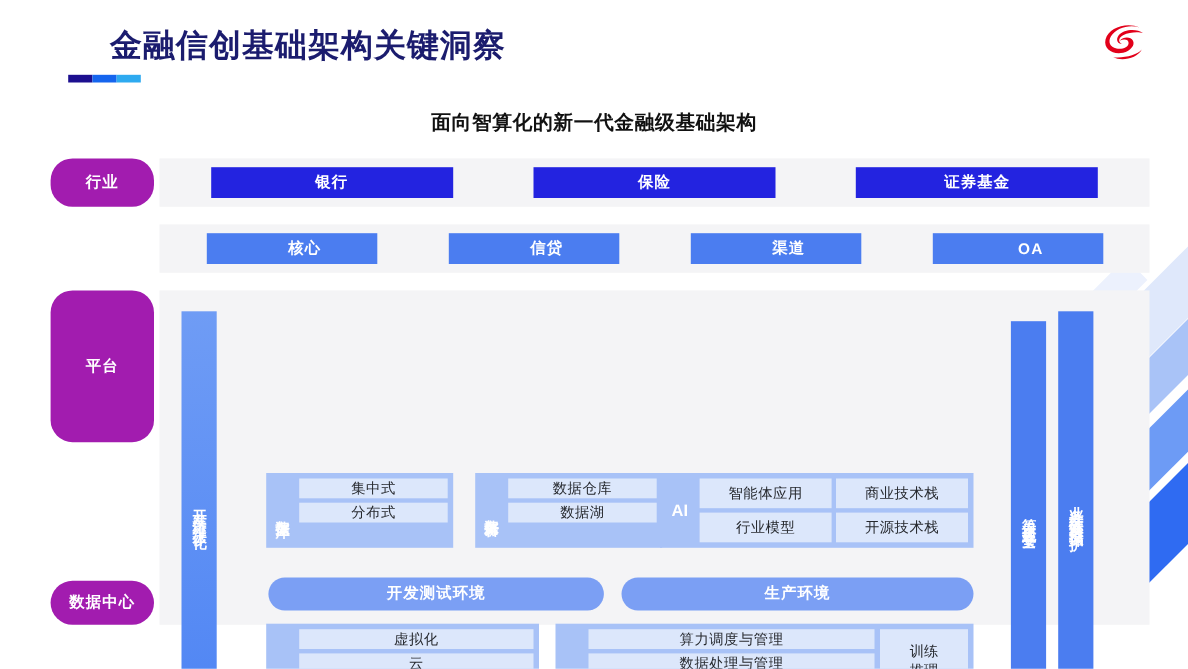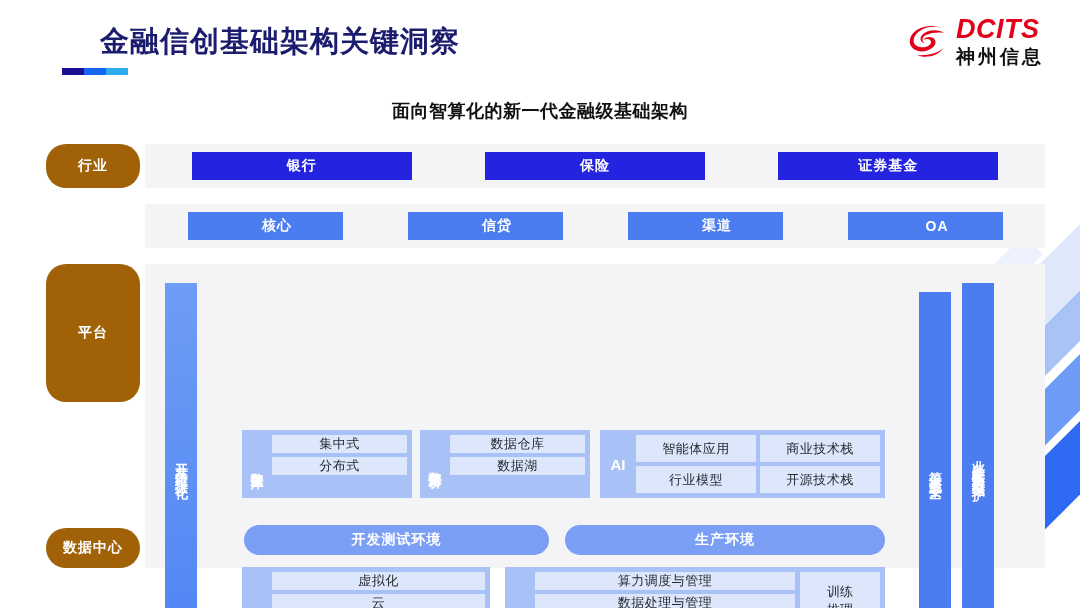--- a/index.html
+++ b/index.html
@@ -46,21 +46,21 @@
     text-align: center; font-size: 18px; font-weight: bold; color: #111;
     letter-spacing: 0.5px; z-index: 3;
   }
 
   
   .diagram { position: absolute; left: 0; top: 140px; width: 1080px; height: 430px; z-index: 2; }
 
   
   .side-label {
     position: absolute; left: 46px; width: 94px;
-    background: #a16207; color: #fff;
+    background: #a21caf; color: #fff;
     display: flex; align-items: center; justify-content: center;
     font-size: 14px; font-weight: bold; letter-spacing: 1px; border-radius: 20px;
   }
   .sl-industry  { top: 4px;   height: 44px; }
   .sl-app       { top: 64px;  height: 44px; }
   .sl-platform  { top: 124px; height: 138px; }
   .sl-infra     { top: 270px; height: 110px; }
   .sl-dc        { top: 388px; height: 40px; }
 
   
@@ -107,21 +107,21 @@
   .group-label.horiz { writing-mode: horizontal-tb; width: 26px; flex: 0 0 26px; font-size: 15px; letter-spacing: 0; }
   .cells { flex: 1; display: flex; flex-direction: column; gap: 4px; }
   .cells-grid { flex: 1; display: grid; grid-template-columns: 1fr 1fr; gap: 4px; }
   .cell {
     background: #dce7fb; color: #26292e; font-size: 13px;
     display: flex; align-items: center; justify-content: center;
     letter-spacing: 0.5px;
   }
 
   .g-db       { left: 242px; top: 290px; width: 170px; height: 68px; }
-  .g-analysis { left: 420px; top: 290px; width: 170px; height: 68px; text-align: right; }
+  .g-analysis { left: 432px; top: 290px; width: 170px; height: 68px; text-align: right; }
   .g-ai       { left: 600px; top: 290px; width: 285px; height: 68px; }
 
   .env-bar {
     position: absolute; height: 30px; background: #7b9ff4;
     color: #fff; font-weight: bold; font-size: 14px;
     display: flex; align-items: center; justify-content: center; letter-spacing: 1px; border-radius: 15px;
   }
   .env-dev  { left: 244px; top: 385px; width: 305px; }
   .env-prod { left: 565px; top: 385px; width: 320px; }
 
@@ -154,24 +154,20 @@
     <i class="tu3"></i>
   </div>
 
   <div class="logo">
     <div class="logo-mark">
       <svg width="44" height="44" viewBox="0 0 44 44">
         <path d="M36 9 C24 4, 8 9, 5 20 C3 29, 12 34, 21 32 C28 30, 32 25, 30 21 C28 17, 21 17, 18 21 C22 19, 26 20, 26 23 C26 27, 20 29, 15 28 C9 27, 7 22, 10 17 C15 9, 27 6, 36 9 Z" fill="#e2001a"></path>
         <path d="M39 14 C34 10, 22 10, 17 16 C14 20, 16 24, 20 24 C16 22, 17 18, 21 16 C27 13, 35 13, 39 14 Z" fill="#e2001a"></path>
         <path d="M12 36 C20 40, 34 37, 38 29 C34 34, 22 37, 12 36 Z" fill="#e2001a"></path>
       </svg>
-    </div>
-    <div class="logo-text">
-      <span class="logo-en">DCITS</span>
-      <span class="logo-cn">神州信息</span>
     </div>
   </div>
 </div>
 
 <div class="subtitle">面向智算化的新一代金融级基础架构</div>
 
 <div class="diagram">
 
   <div class="side-label sl-industry">行业</div>
   <div class="side-label sl-platform">平台</div>

